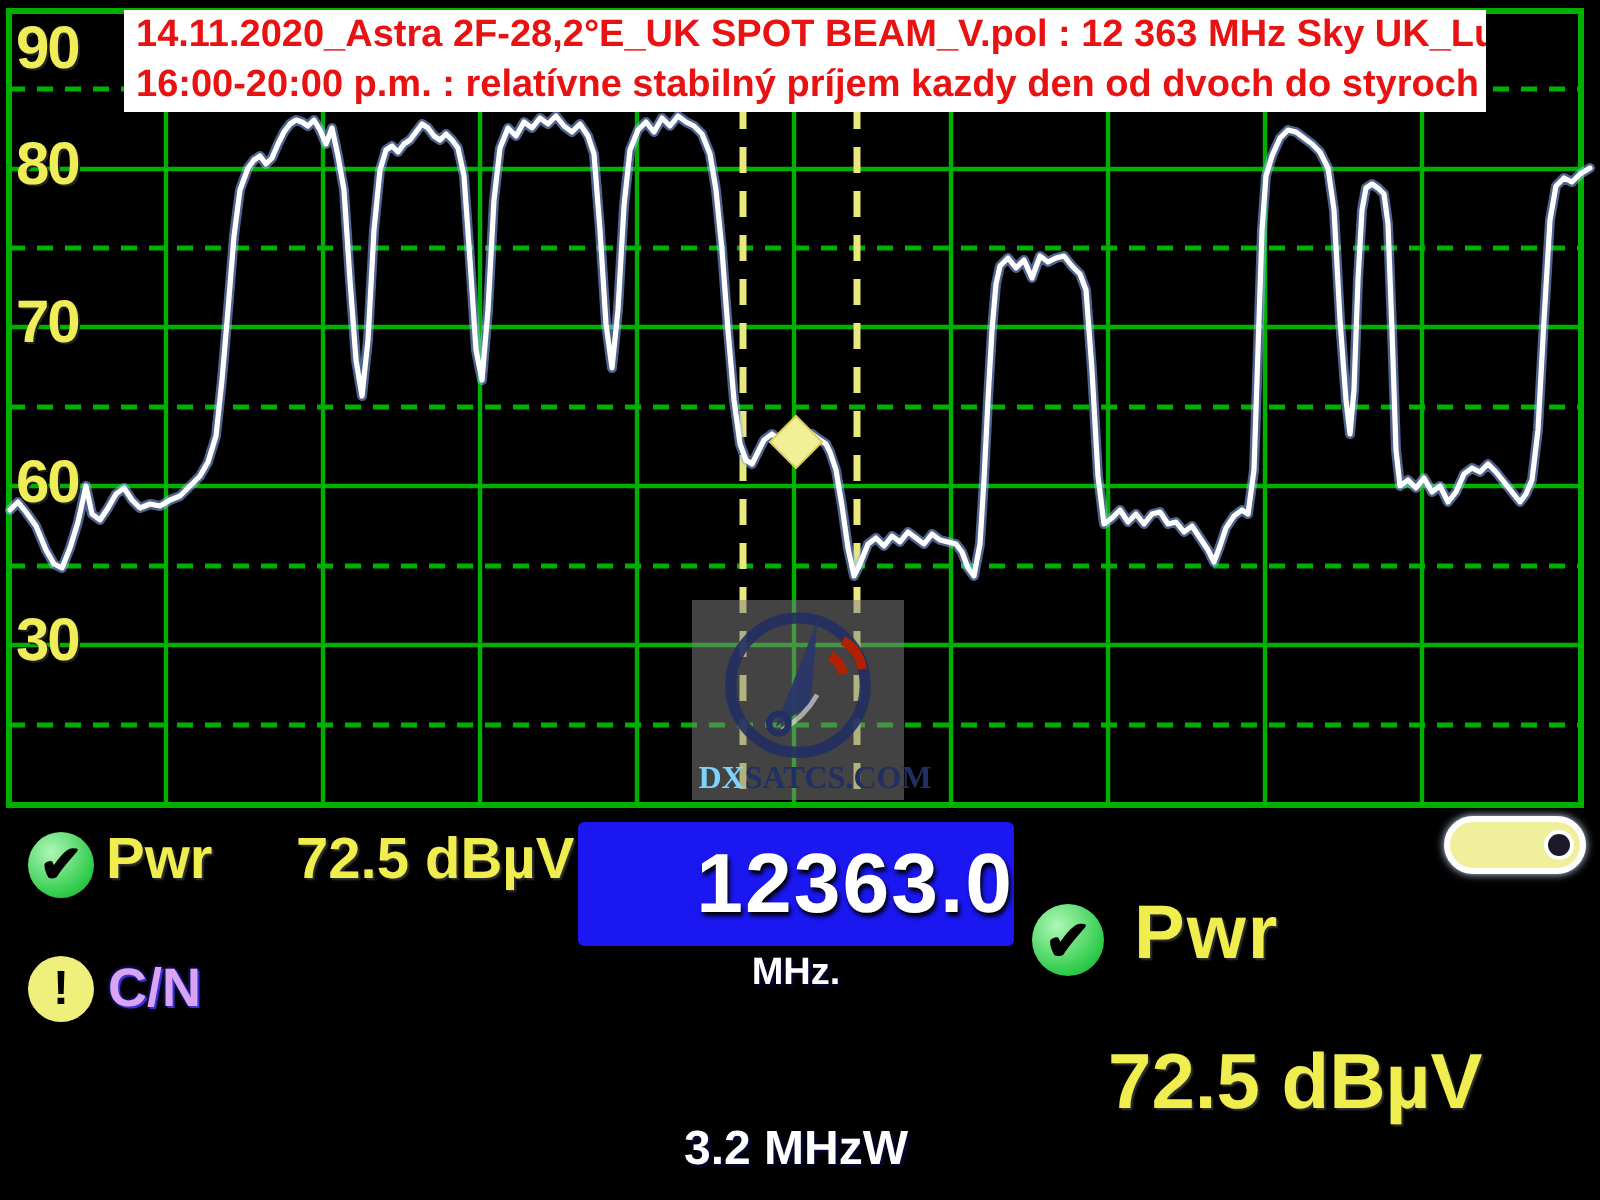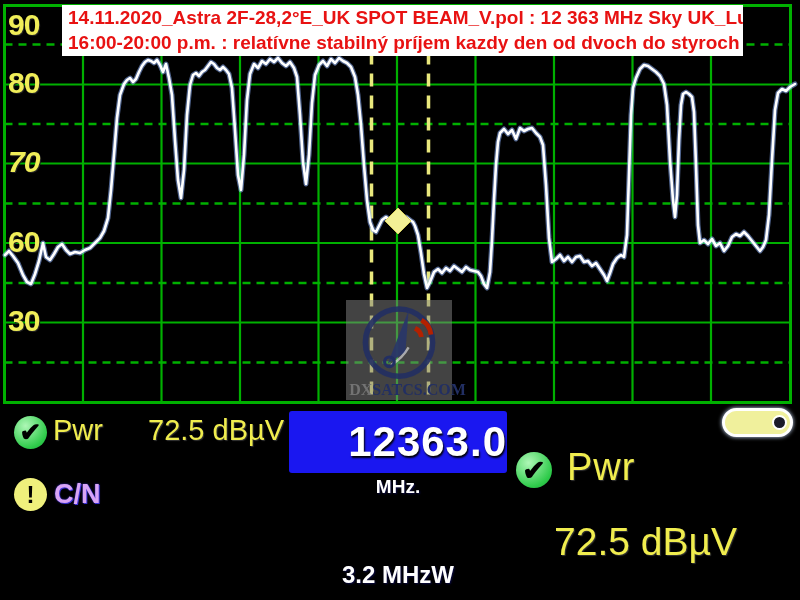--- a/index.html
+++ b/index.html
@@ -4,42 +4,42 @@
 <style>
   html,body{margin:0;padding:0;background:#000;}
   *{box-sizing:border-box;}
   .screen{position:relative;width:800px;height:600px;background:#000;overflow:hidden;
           font-family:"Liberation Sans",sans-serif;}
   
   #plot-svg{position:absolute;left:0;top:0;width:800px;height:600px;}
   
   .axis-label{position:absolute;left:8px;color:#f0ee58;font-weight:bold;font-size:30px;
               line-height:30px;text-shadow:1px 1px 0 #222;letter-spacing:-1px;}
-  .yl0{top:10px;} .yl1{top:68px;} .yl2{top:147px;font-style:italic;} .yl3{top:227px;} .yl4{top:306px;}
+  .yl0{top:10px;} .yl1{top:68px;} .yl2{top:147px;} .yl3{top:227px;} .yl4{top:306px;}
   
   .banner{position:absolute;left:62px;top:5px;width:681px;height:51px;background:#fff;
           color:#e81212;font-weight:bold;font-size:19px;line-height:25px;padding:0 6px;
           white-space:nowrap;overflow:hidden;}
   
   .watermark{position:absolute;left:346px;top:300px;width:106px;height:100px;
              background:rgba(128,128,128,0.52);display:flex;flex-direction:column;
              align-items:center;justify-content:flex-end;}
   .wm-logo{position:absolute;top:1px;left:13px;}
   .wm-text{position:relative;font-family:"Liberation Serif",serif;font-weight:bold;
            font-size:16px;line-height:18px;margin-bottom:1px;white-space:nowrap;}
-  .wm-dx{color:#737373;margin-left:17px;} .wm-rest{color:#222f63;}
+  .wm-dx{color:#7dd3fc;margin-left:17px;} .wm-rest{color:#222f63;}
   
   .iconcircle{position:absolute;border-radius:50%;display:flex;align-items:center;
               justify-content:center;font-weight:bold;color:#000;}
   .chk1{left:14px;top:416px;width:33px;height:33px;font-size:26px;
         background:radial-gradient(circle at 35% 30%,#aef7b6,#2ecb4a 70%,#1da33a);}
   .chk2{left:516px;top:452px;width:36px;height:36px;font-size:28px;
         background:radial-gradient(circle at 35% 30%,#aef7b6,#2ecb4a 70%,#1da33a);}
   .warn1{left:14px;top:478px;width:33px;height:33px;font-size:24px;background:#eff07c;}
-  .lab-yellow{position:absolute;color:#f0ed4e;font-weight:normal;text-shadow:1px 1px 1px #333;}
+  .lab-yellow{position:absolute;color:#f0ed4e;font-weight:bold;text-shadow:1px 1px 1px #333;}
   .pwr-label{left:53px;top:414px;font-size:29px;}
   .pwr-value{left:148px;top:414px;font-size:29px;}
   .cn-label{left:54px;top:479px;font-size:27px;color:#d9a4f5;text-shadow:0 0 2px #3c31d6,1px 1px 0 #3c31d6;}
   .cn-value{left:203px;top:479px;font-size:27px;color:#d9a4f5;text-shadow:0 0 2px #3c31d6,1px 1px 0 #3c31d6;}
   .cn-label,.cn-value{position:absolute;font-weight:bold;}
   .freq-box{position:absolute;left:289px;top:411px;width:218px;height:62px;background:#1a17f0;
             border-radius:3px;display:flex;align-items:center;justify-content:flex-end;}
   .freq-value{color:#fff;font-weight:bold;font-size:42px;text-shadow:1px 2px 2px #000;letter-spacing:1px;}
   .white-text{position:absolute;color:#fff;font-weight:bold;text-shadow:1px 1px 2px #0b0b45;text-align:center;}
   .mhz-unit{left:289px;top:476px;width:218px;font-size:19px;}

